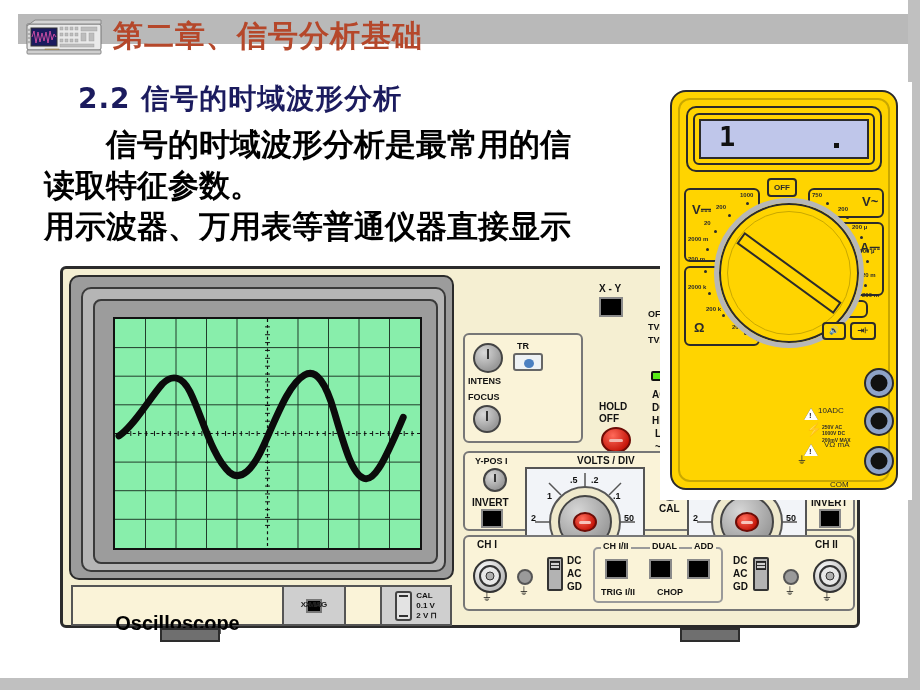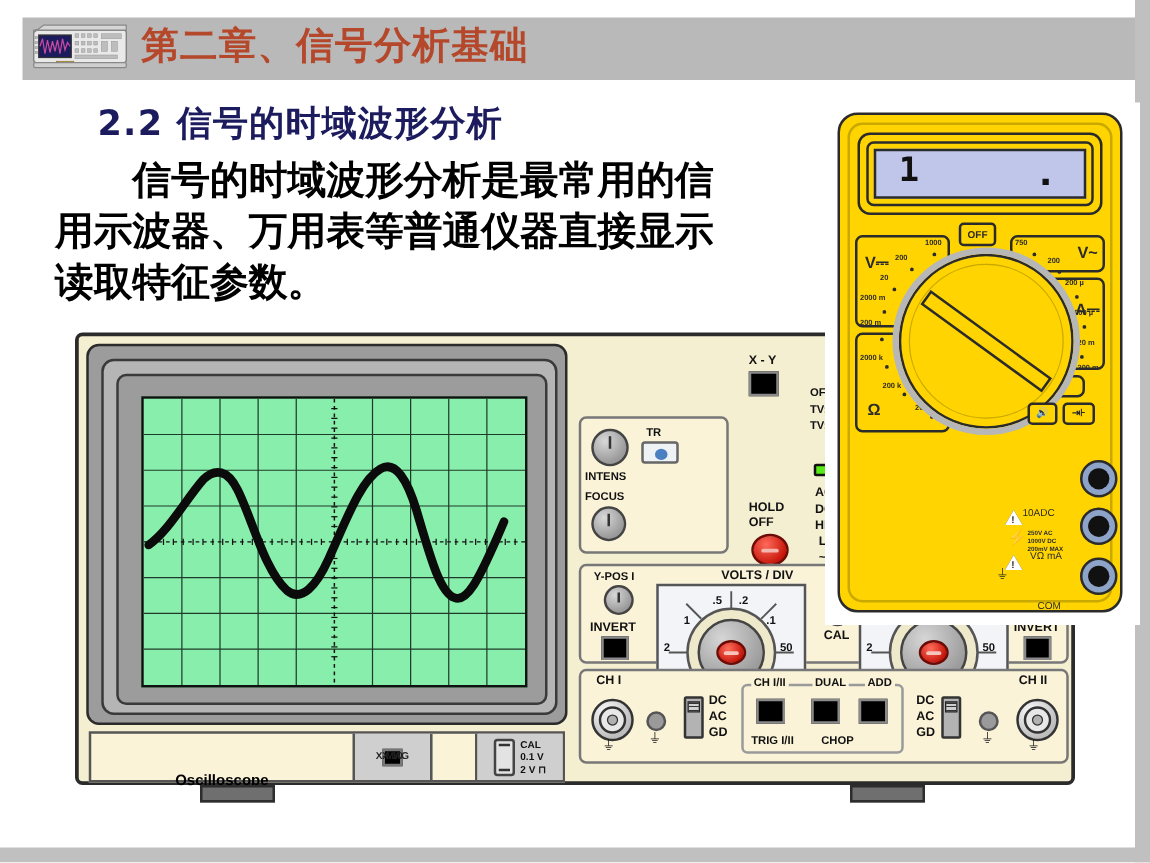--- a/index.html
+++ b/index.html
@@ -28,21 +28,21 @@
   }
   .frame-leftstub {
     position: absolute; left: 0; top: 0;
     width: 18px; height: 690px;
     background: #ffffff;
   }
   
   .header {
     position: absolute;
     left: 18px; top: 14px;
-    width: 890px; height: 50px;
+    width: 890px; height: 30px;
     background: #b9b9b9;
   }
   .header-icon {
     position: absolute; left: 7px; top: 4px;
     width: 78px; height: 38px;
   }
   .header-title {
     position: absolute; left: 95px; top: 2px;
     font-size: 30px;
     font-weight: bold;
@@ -131,21 +131,21 @@
     border: 2px solid #555;
     display: flex; align-items: stretch;
   }
   .bb-cell {
     border-right: 2px solid #555;
     position: relative;
     display: flex; align-items: center; justify-content: center;
   }
   .bb-cell:last-child { border-right: none; }
   .scope-name {
-    font-size: 12px; font-weight: bold; color: #000;
+    font-size: 20px; font-weight: bold; color: #000;
     padding: 0 8px; white-space: nowrap; margin-top: 36px;
   }
   .xmag { width: 62px; background: #cfcfcf; flex-direction: column; }
   .xmag .lbl { font-size: 8px; font-weight: bold; color:#222; line-height:1.1;}
   .xmag .sq { width: 16px; height: 14px; background:#000; border:2px solid #777; margin:1px 0;}
   .blank-cell { width: 36px; }
   .cal-cell { width: 68px; background:#cfcfcf; }
   .cal-switch {
     width: 17px; height: 30px; background:#e3e3e3;
     border: 2px solid #444; border-radius: 3px;
@@ -388,22 +388,22 @@
         <rect x="20" y="31" width="14" height="3" fill="#c8a24a" stroke="#8a6b20" stroke-width="0.5"></rect>
         <rect x="2" y="32" width="74" height="4" rx="1" fill="#cfcfcf" stroke="#888" stroke-width="1"></rect>
       </svg>
     </div>
     <div class="header-title">第二章、信号分析基础</div>
   </div>
 
   <div class="subtitle">2.2 信号的时域波形分析</div>
   <div class="para">
     <div class="indent">信号的时域波形分析是最常用的信</div>
+    <div>读取特征参数。</div>
     <div>用示波器、万用表等普通仪器直接显示</div>
-    <div>读取特征参数。</div>
   </div>
 
   <div class="scope">
     <div class="scope-base"></div>
     <div class="scope-case">
 
       <div class="scope-bezel-outer">
         <div class="scope-bezel-mid">
           <div class="scope-bezel-in">
             <div class="crt">

